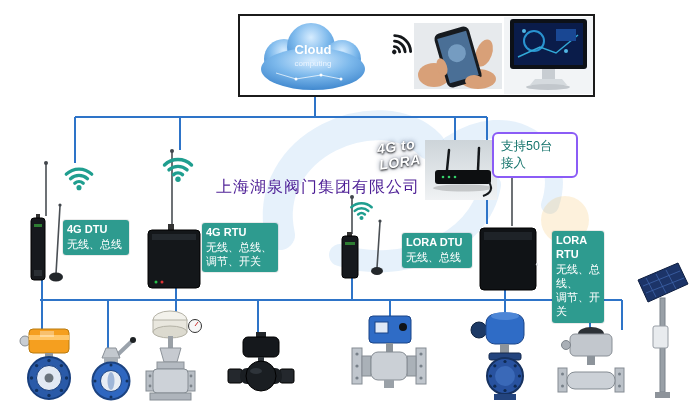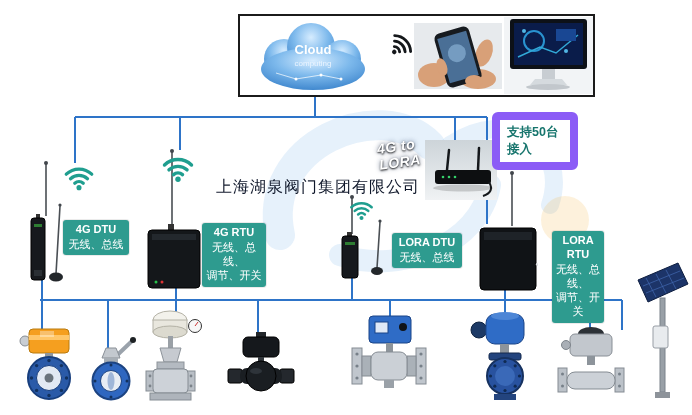--- a/index.html
+++ b/index.html
@@ -6,25 +6,25 @@
   html,body{background:#fff}
   body{font-family:"Liberation Sans","DejaVu Sans",sans-serif}
   .canvas{position:relative;width:692px;height:415px;background:#fff;overflow:hidden}
   .abs{position:absolute}
   .topbox{left:238px;top:14px;width:357px;height:83px;border:2px solid #1b1b1b;background:#fff;z-index:2}
   .photo{z-index:2}
   .device{z-index:2}
   .valve{z-index:2}
   .layer{left:0;top:0;z-index:1}
   .wmlogo{z-index:0}
-  .watermark-co{left:216px;top:177px;font-size:16px;color:#0f172a;letter-spacing:1px;white-space:nowrap;z-index:1}
-  .devlabel{background:#2E9B8F;color:#fff;text-align:center;border-radius:3px;padding:3px 4px 4px;z-index:3;box-shadow:0 0 0 1px rgba(0,0,0,.08)}
+  .watermark-co{left:216px;top:177px;font-size:16px;color:#4c1d95;letter-spacing:1px;white-space:nowrap;z-index:1}
+  .devlabel{background:#2E9B8F;color:#fff;border-radius:3px;padding:3px 4px 4px;z-index:3;box-shadow:0 0 0 1px rgba(0,0,0,.08)}
   .devlabel .t{font-weight:bold;font-size:11px;line-height:1.25}
   .devlabel .d{font-size:11px;line-height:1.3}
-  .callout{left:492px;top:112px;width:86px;background:#fff;border:8px solid #8b5cf6;border-radius:6px;padding:4px 7px;color:#17756D;font-weight:bold;font-size:12.5px;line-height:1.35;z-index:4}
+  .callout{left:492px;top:132px;width:86px;background:#fff;border:2px solid #8b5cf6;border-radius:6px;padding:4px 7px;color:#17756D;font-weight:normal;font-size:12.5px;line-height:1.35;z-index:4}
   .gwlabel{left:378px;top:138px;color:#fff;font-weight:bold;font-style:italic;font-size:14px;line-height:1.15;letter-spacing:.5px;transform:rotate(-8deg);
            text-shadow:0 1px 2px rgba(0,0,0,.9),0 0 5px rgba(20,40,80,.65);z-index:3}
   .wifi{z-index:2}
 </style>
 </head>
 <body>
 
 <div class="canvas">
 
   <svg class="abs wmlogo" style="left:220px;top:85px" width="400" height="200">
@@ -210,26 +210,26 @@
 
   <div class="abs callout">
     <div>支持50台</div>
     <div>接入</div>
   </div>
 
   <div class="abs devlabel" style="left:63px;top:220px;width:66px">
     <div class="t">4G DTU</div>
     <div class="d">无线、总线</div>
   </div>
-  <div class="abs devlabel" style="left:202px;top:223px;width:64px">
+  <div class="abs devlabel" style="left:202px;top:223px;width:76px">
     <div class="t">4G RTU</div>
     <div class="d">无线、总线、</div>
     <div class="d">调节、开关</div>
   </div>
-  <div class="abs devlabel" style="left:392px;top:233px;width:70px">
+  <div class="abs devlabel" style="left:402px;top:233px;width:70px">
     <div class="t">LORA DTU</div>
     <div class="d">无线、总线</div>
   </div>
   <div class="abs devlabel" style="left:552px;top:231px;width:52px">
     <div class="t">LORA RTU</div>
     <div class="d">无线、总线、</div>
     <div class="d">调节、开关</div>
   </div>
 
   <svg class="abs valve" style="left:16px;top:326px" width="60" height="76" viewBox="0 0 60 76">

